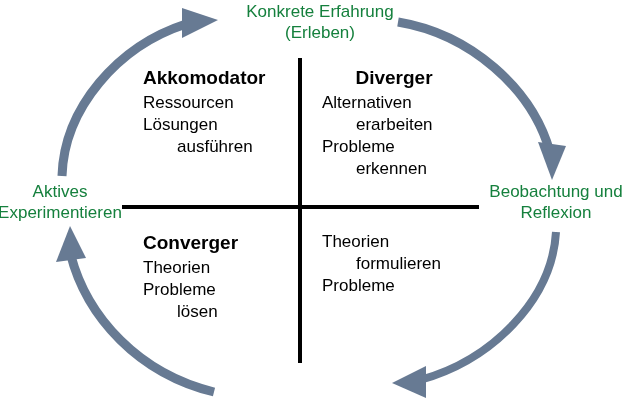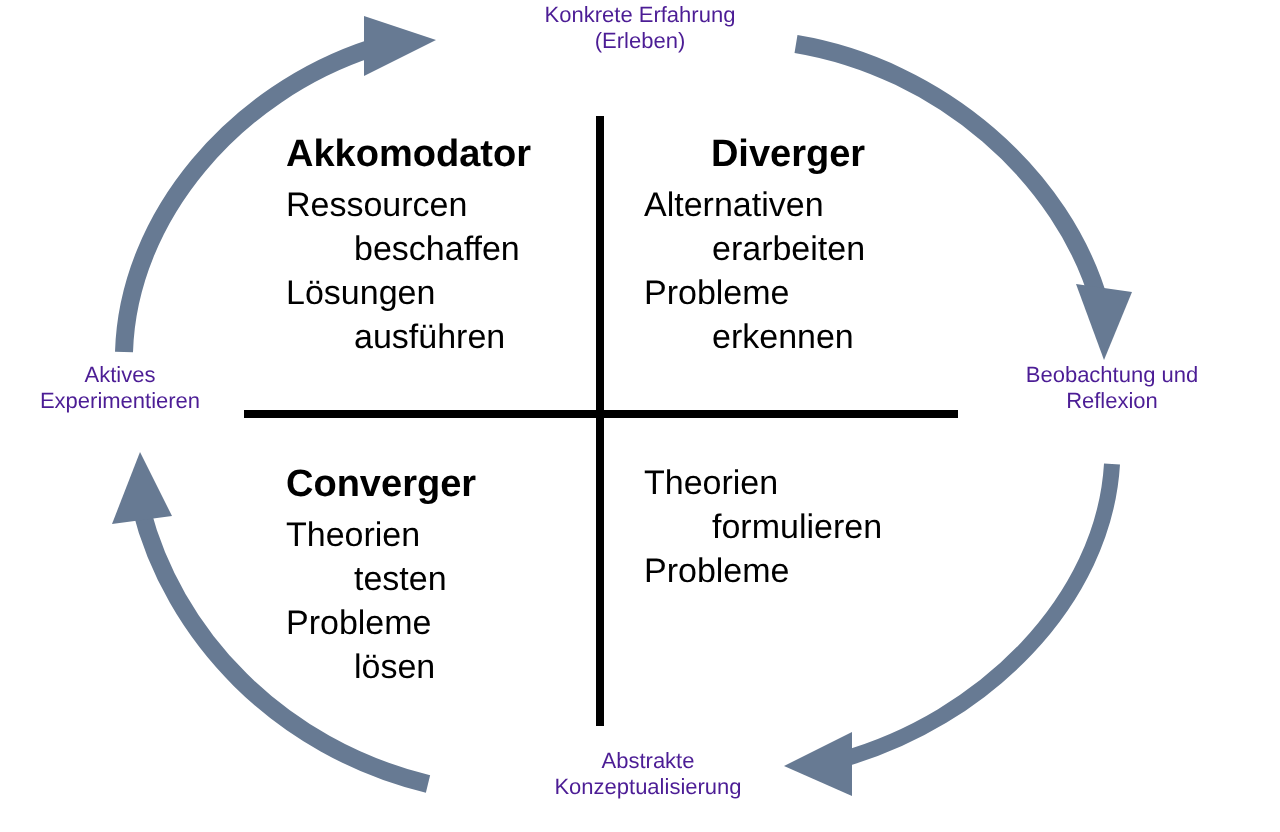--- a/index.html
+++ b/index.html
@@ -35,23 +35,23 @@
   }
   #axis-vertical {
     left: 298px;
     top: 58px;
     width: 4px;
     height: 305px;
   }
   .stage-label {
     position: absolute;
     text-align: center;
-    font-size: 11px;
+    font-size: 17px;
     line-height: 1.22;
-    color: #4c1d95;
+    color: #15803d;
     white-space: nowrap;
   }
   #label-konkrete {
     left: 198px;
     top: 2px;
     width: 244px;
   }
   #label-beobachtung {
     left: 470px;
     top: 182px;
@@ -138,50 +138,44 @@
   <div class="stage-label" id="label-konkrete">
     <div>Konkrete Erfahrung</div>
     <div>(Erleben)</div>
   </div>
 
   <div class="stage-label" id="label-beobachtung">
     <div>Beobachtung und</div>
     <div>Reflexion</div>
   </div>
 
-  <div class="stage-label" id="label-abstrakte">
-    <div>Abstrakte</div>
-    <div>Konzeptualisierung</div>
-  </div>
 
   <div class="stage-label" id="label-aktives">
     <div>Aktives</div>
     <div>Experimentieren</div>
   </div>
 
   <div class="quadrant" id="quad-akkomodator">
     <div class="quad-title">Akkomodator</div>
     <div class="quad-line">Ressourcen</div>
-    <div class="quad-line indent">beschaffen</div>
     <div class="quad-line">Lösungen</div>
     <div class="quad-line indent">ausführen</div>
   </div>
 
   <div class="quadrant" id="quad-diverger">
     <div class="quad-title">Diverger</div>
     <div class="quad-line">Alternativen</div>
     <div class="quad-line indent">erarbeiten</div>
     <div class="quad-line">Probleme</div>
     <div class="quad-line indent">erkennen</div>
   </div>
 
   <div class="quadrant" id="quad-converger">
     <div class="quad-title">Converger</div>
     <div class="quad-line">Theorien</div>
-    <div class="quad-line indent">testen</div>
     <div class="quad-line">Probleme</div>
     <div class="quad-line indent">lösen</div>
   </div>
 
   <div class="quadrant" id="quad-assimilator">
     <div class="quad-line">Theorien</div>
     <div class="quad-line indent">formulieren</div>
     <div class="quad-line">Probleme</div>
   </div>
 

